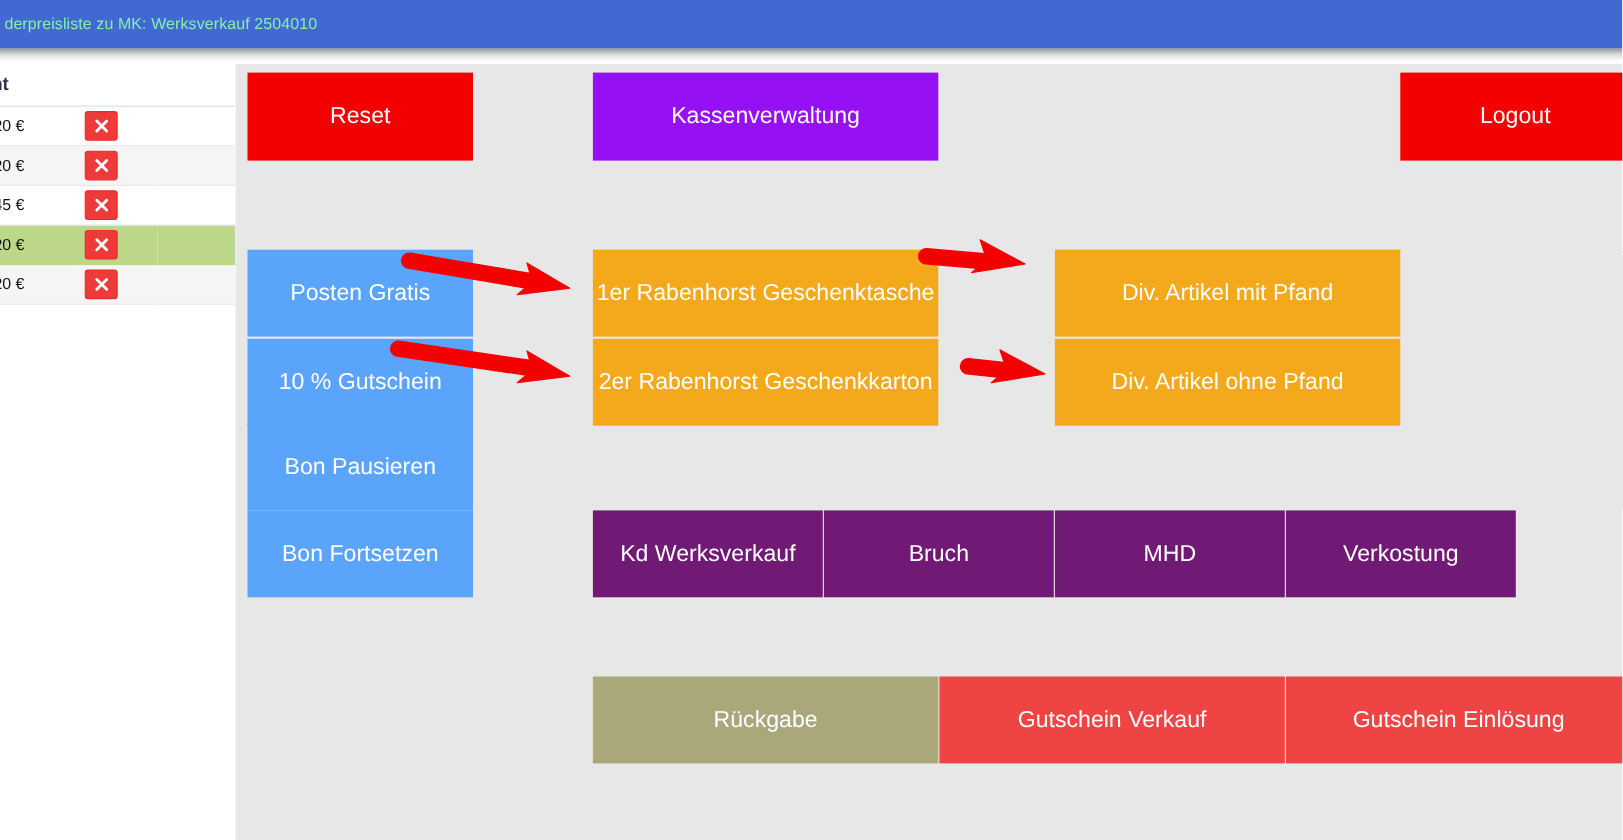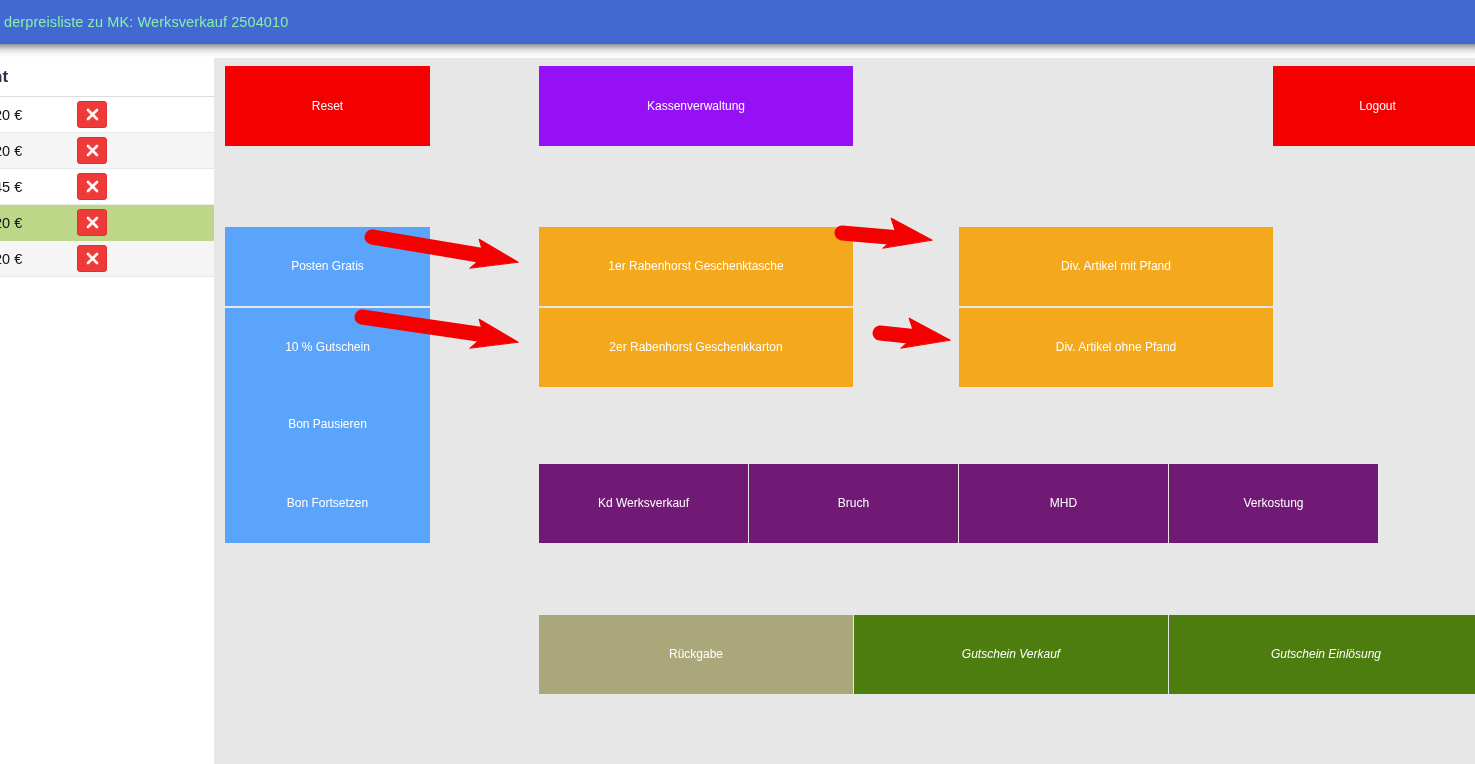--- a/index.html
+++ b/index.html
@@ -134,36 +134,36 @@
     z-index: 5;
   }
 
   .btn {
     position: absolute;
     box-sizing: border-box;
     display: flex;
     align-items: center;
     justify-content: center;
     color: #ffffff;
-    font-size: 12px;
+    font-size: 21px;
     text-align: center;
     cursor: pointer;
     border: none;
     padding: 0 6px;
     line-height: 1.2;
     white-space: nowrap;
     user-select: none;
   }
   .btn.c-red    { background: #f40000; }
   .btn.c-purple { background: #9610f5; }
   .btn.c-blue   { background: #5ba4fc; }
   .btn.c-orange { background: #f4a81b; }
   .btn.c-green  { background: #701a75; }
   .btn.c-khaki  { background: #aaa87a; }
-  .btn.c-indigo { background: #4d7c0f; font-style: italic; }
+  .btn.c-indigo { background: #ef4444; }
 
   
   .arrow-layer {
     position: absolute;
     left: 0;
     top: 0;
     width: 1475px;
     height: 764px;
     pointer-events: none;
     z-index: 30;

